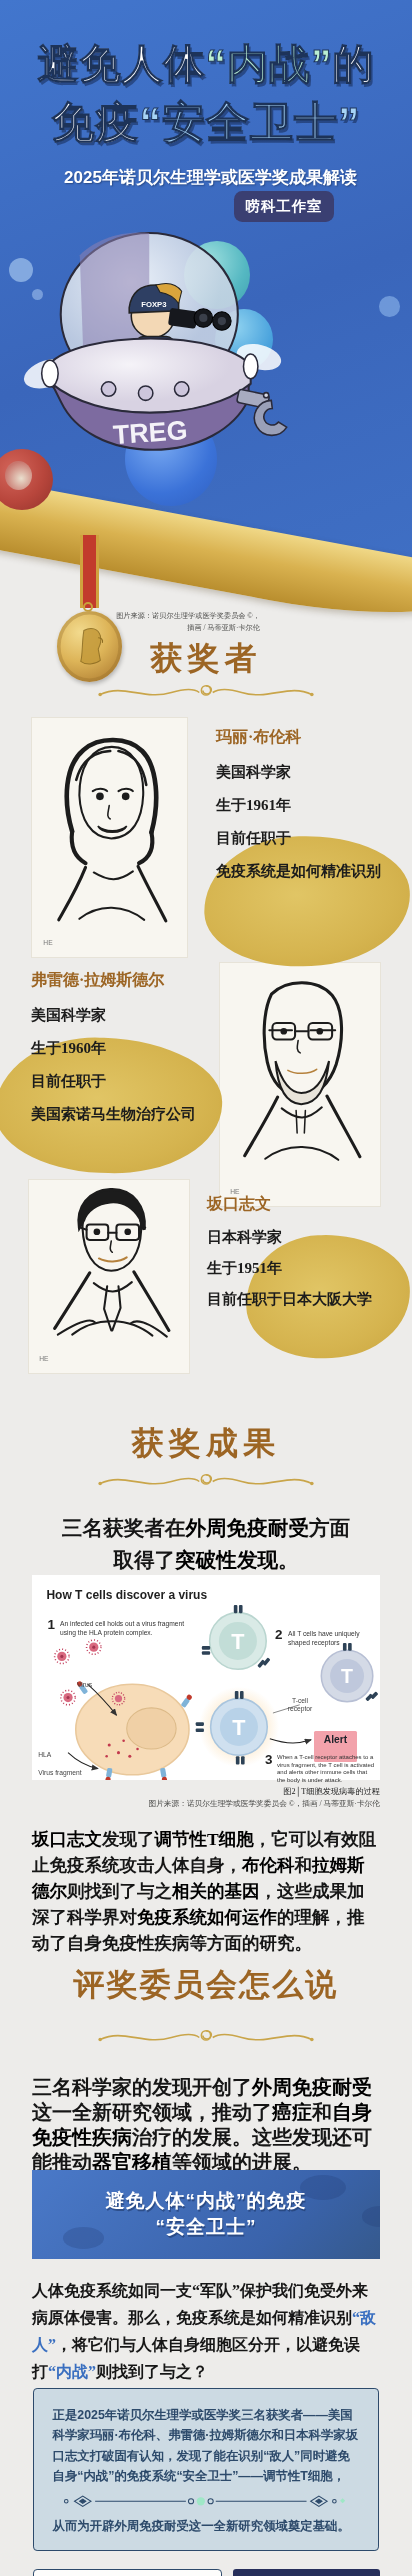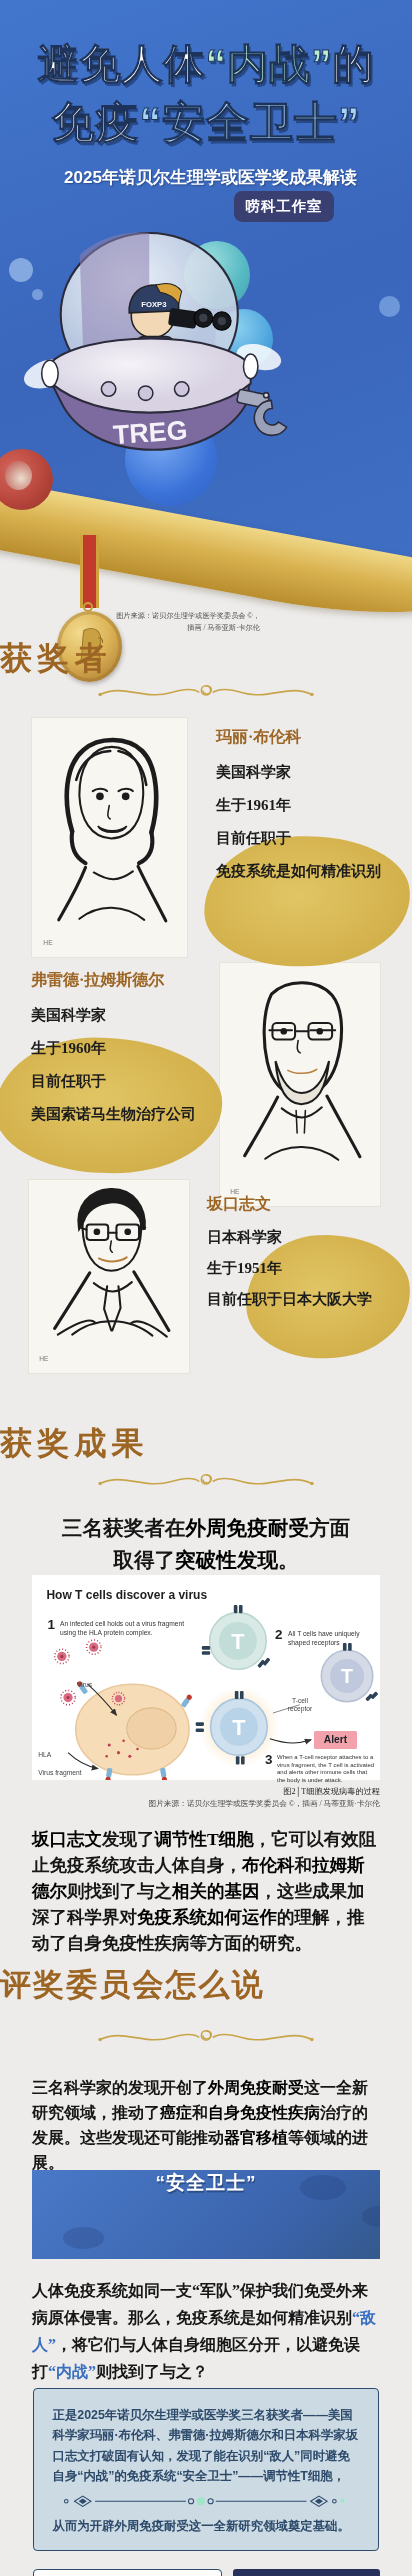--- a/index.html
+++ b/index.html
@@ -33,21 +33,21 @@
   .ribbon { position:absolute; left:80px; top:535px; width:18.5px; height:73px;
             background:linear-gradient(90deg,#d0a23e 0 3.1px,#c23a2c 3.1px 15.5px,#d0a23e 15.5px 18.5px); }
   .medal-ring { position:absolute; left:83px; top:602px; width:10.3px; height:10.3px; border:2.6px solid #c9a23c; border-radius:50%; }
   .medal { position:absolute; left:57px; top:611px; width:65px; height:71px; border-radius:50%;
            background:radial-gradient(circle at 35% 30%, #f2da8d 0%, #ddb458 45%, #b9893a 80%, #a5782f 100%);
            box-shadow:inset 0 0 0 3.6px rgba(150,110,40,.35), 1px 2.1px 4.1px rgba(0,0,0,.25); }
   .credit-top { position:absolute; right:152px; top:610px; text-align:right; font-family:"Liberation Serif",serif;
                 font-size:7.2px; color:#4a4a48; line-height:12.4px; }
 
   
-  .sec-title { position:absolute; width:100%; text-align:left; font-family:Liberation Serif, serif;
+  .sec-title { position:absolute; width:100%; text-align:center; font-family:Liberation Serif, serif;
                font-weight:bold; color:#9c6524; letter-spacing:5.2px; }
   .ornament { position:absolute; left:50%; transform:translateX(-50%); }
 
   
   .portrait { position:absolute; background:#f8f6f0; border:0.5px solid #e7e3d8; }
   .wname { position:absolute; font-family:"Liberation Serif",serif; font-weight:bold; font-size:16px; color:#9c6524; z-index:2; }
   .winfo { position:absolute; z-index:2; }
   .wline { font-family:"Liberation Serif",serif; font-weight:bold; font-size:15px; color:#1c1c1c; line-height:33px; }
   .brush { position:absolute; background:radial-gradient(ellipse at 45% 45%, #e0c35e 0%, #d4b147 60%, #c7a136 100%);
            opacity:.95; border-radius:46% 54% 50% 48% / 58% 46% 54% 44%; z-index:1; }
@@ -382,21 +382,21 @@
     </svg>
     <div class="figtitle" style="left:14.4px;top:13.4px;font-size:12px;">How T cells discover a virus</div>
     <div class="stepnum" style="left:15.5px;top:42px;font-size:13.4px;">1</div>
     <div class="steptxt" style="left:28px;top:44px;width:130px;font-size:6.7px;line-height:9.3px;">An infected cell holds out a virus fragment using the HLA protein complex.</div>
     <div class="figlabel" style="left:45px;top:106px;font-size:6.7px;">Virus</div>
     <div class="figlabel" style="left:6.2px;top:176px;font-size:6.7px;">HLA</div>
     <div class="figlabel" style="left:6.2px;top:194px;width:57px;font-size:6.7px;">Virus fragment</div>
     <div class="stepnum" style="left:243px;top:52px;font-size:13.4px;">2</div>
     <div class="steptxt" style="left:256px;top:54px;width:82px;font-size:6.7px;line-height:9.3px;">All T cells have uniquely shaped receptors</div>
     <div class="figlabel" style="left:250px;top:122px;width:36px;font-size:6.7px;text-align:center;line-height:8.2px;">T-cell receptor</div>
-    <div class="alertbox" style="left:282px;top:156px;width:43px;height:18px;font-size:10.3px;line-height:17.5px;">Alert</div>
+    <div class="alertbox" style="left:282px;top:156px;width:43px;height:31px;font-size:10.3px;line-height:17.5px;">Alert</div>
     <div class="stepnum" style="left:233px;top:177px;font-size:13.4px;">3</div>
     <div class="steptxt" style="left:245px;top:179px;width:98px;font-size:6px;line-height:7.7px;">When a T-cell receptor attaches to a virus fragment, the T cell is activated and alerts other immune cells that the body is under attack.</div>
   </div>
   <div class="figcap" style="top:1786px;font-size:8.2px;">图2│T细胞发现病毒的过程</div>
   <div class="figcap c2" style="top:1799px;font-size:7.7px;color:#4a4a48;">图片来源：诺贝尔生理学或医学奖委员会 ©，插画 / 马蒂亚斯·卡尔伦</div>
 
   <div class="para" style="top:1826px;font-size:17.5px;line-height:26px;"><span class="sg-brown">坂口志文</span><span>发现了</span><span class="sg-brown">调节性T细胞</span><span>，它可以有效阻止免疫系统攻击人体自身，</span><span class="sg-brown">布伦科</span><span>和</span><span class="sg-brown">拉姆斯德尔</span><span>则找到了与之</span><span class="sg-brown">相关的基因</span><span>，这些成果加深了科学界对</span><span class="sg-brown">免疫系统如何运作</span><span>的理解，推动了自身免疫性疾病等方面的研究。</span></div>
 
   <div class="sec-title" style="top:1964px;font-size:31px;letter-spacing:2.1px;">评奖委员会怎么说</div>
   <svg class="ornament" style="top:2025px;" width="222" height="25" viewBox="0 0 430 48">
@@ -404,26 +404,27 @@
       <path d="M10,28 C55,6 95,40 148,24 C175,16 192,16 202,24"></path>
       <circle cx="215" cy="20" r="9"></circle>
         <path d="M215,11 C224,11 228,18 223,24 C218,29 209,27 209,20"></path>
       <path d="M228,24 C240,16 258,16 284,24 C336,40 376,6 420,28"></path>
     </g>
     <g fill="#c9a54a">
         <circle cx="10" cy="28" r="3.5"></circle>
         <circle cx="420" cy="28" r="3.5"></circle>
       </g>
   </svg>
-  <div class="para" style="top:2075px;font-size:16px;line-height:25px;"><span>三名科学家的发现开创了</span><span class="sg-brown">外周免疫耐受</span><span>这一全新研究领域，推动了</span><span class="sg-brown">癌症</span><span>和</span><span class="sg-brown">自身免疫性疾病</span><span>治疗的发展。这些发现还可能推动</span><span class="sg-brown">器官移植</span><span>等领域的进展。</span></div>
+  <div class="para" style="top:2075px;font-size:20px;line-height:25px;"><span>三名科学家的发现开创了</span><span class="sg-brown">外周免疫耐受</span><span>这一全新研究领域，推动了</span><span class="sg-brown">癌症</span><span>和</span><span class="sg-brown">自身免疫性疾病</span><span>治疗的发展。这些发现还可能推动</span><span class="sg-brown">器官移植</span><span>等领域的进展。</span></div>
 
   <div class="banner">
     <div class="bshadow" style="left:268px;top:5.2px;width:46px;height:25px;"></div>
     <div class="bshadow" style="left:330px;top:36px;width:36px;height:20.6px;"></div>
     <div class="bshadow" style="left:31px;top:57px;width:41px;height:21.6px;"></div>
+    <div class="bl" style="margin-top:17.5px;">避免人体“内战”的免疫</div>
     <div class="bl">“安全卫士”</div>
   </div>
   <div class="para" style="top:2277px;font-size:16px;line-height:27px;"><span>人体免疫系统如同一支“军队”保护我们免受外来病原体侵害。那么，免疫系统是如何精准识别</span><span class="sg-blue">“敌人”</span><span>，将它们与人体自身细胞区分开，以避免误打</span><span class="sg-blue">“内战”</span><span>则找到了与之？</span></div>
 
   <div class="nbox" style="left:33px;top:2388px;width:346px;height:163px;background:#ccdae3;">
     <div class="nbox-txt" style="margin:15.5px 18.5px 0 18.5px;font-size:12.4px;line-height:20.6px;">正是2025年诺贝尔生理学或医学奖三名获奖者——美国科学家玛丽·布伦科、弗雷德·拉姆斯德尔和日本科学家坂口志文打破固有认知，发现了能在识别“敌人”同时避免自身“内战”的免疫系统“安全卫士”——调节性T细胞，</div>
     <svg class="divider" style="margin-top:6.2px;" width="289" height="16.5" viewBox="0 0 560 32">
       <g stroke="#2d4a6b" fill="none" stroke-width="2">
         <circle cx="8" cy="16" r="3.5"></circle>
         <path d="M24,16 L40,6 L56,16 L40,26 Z"></path>

